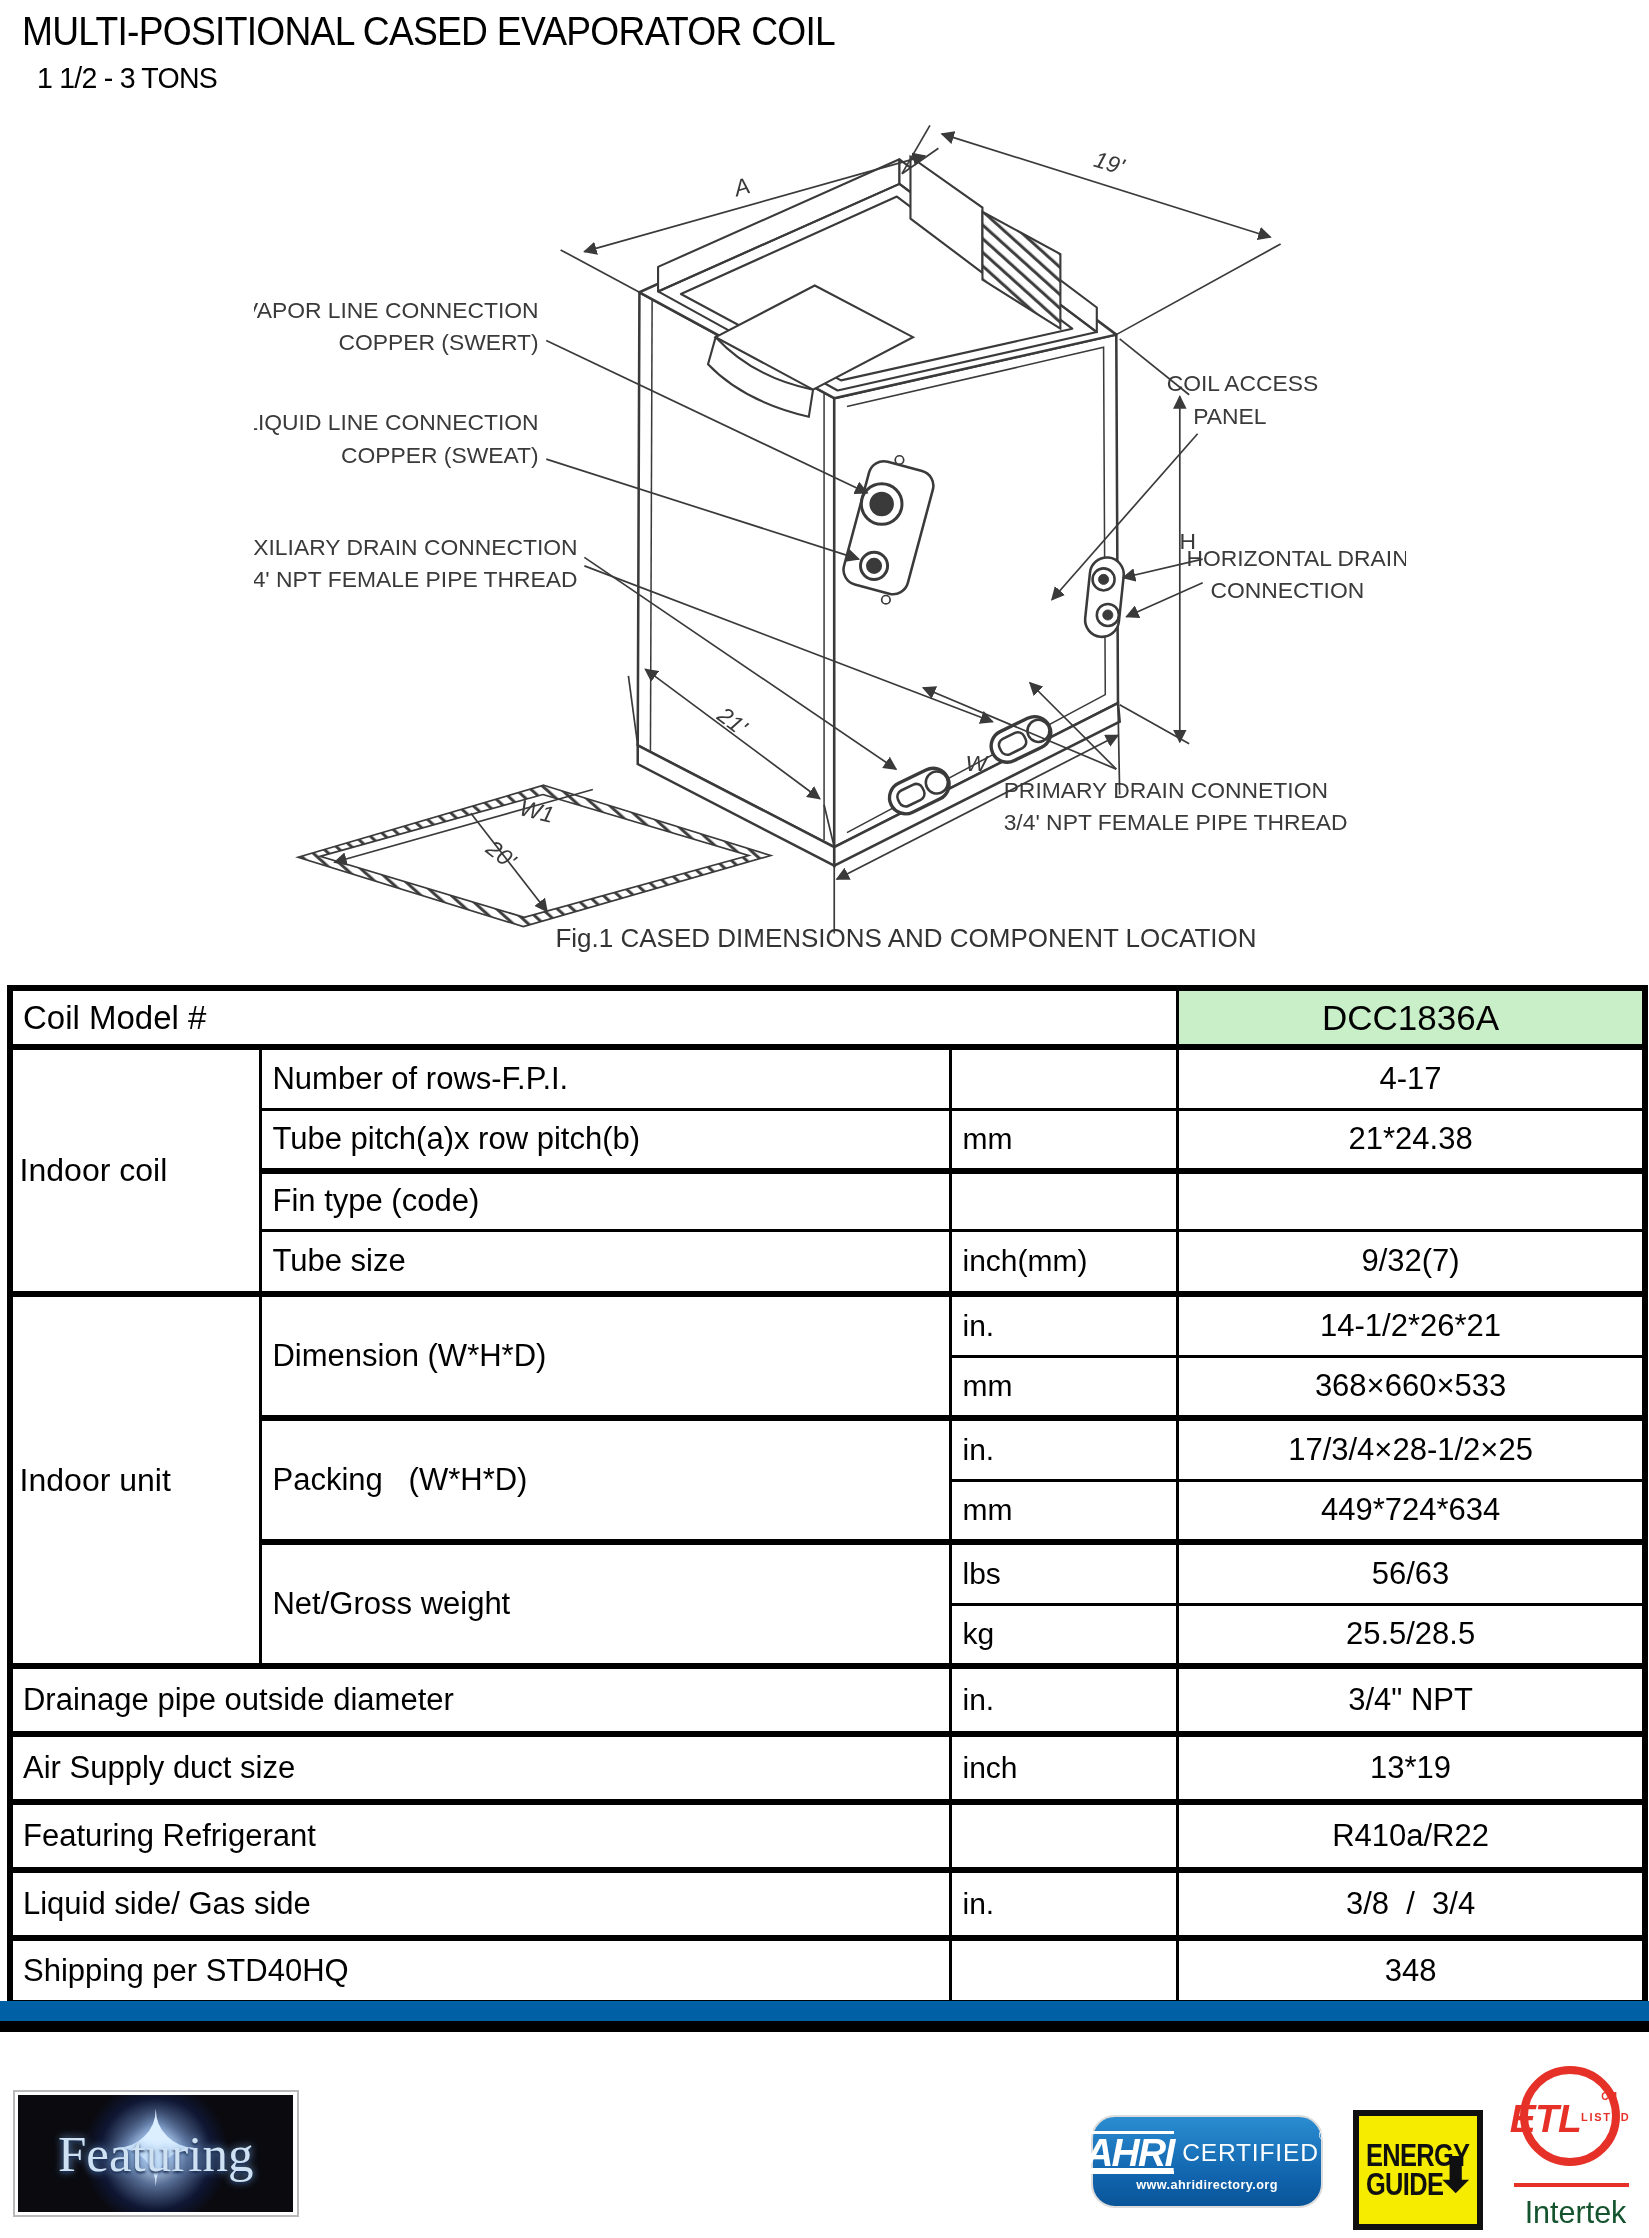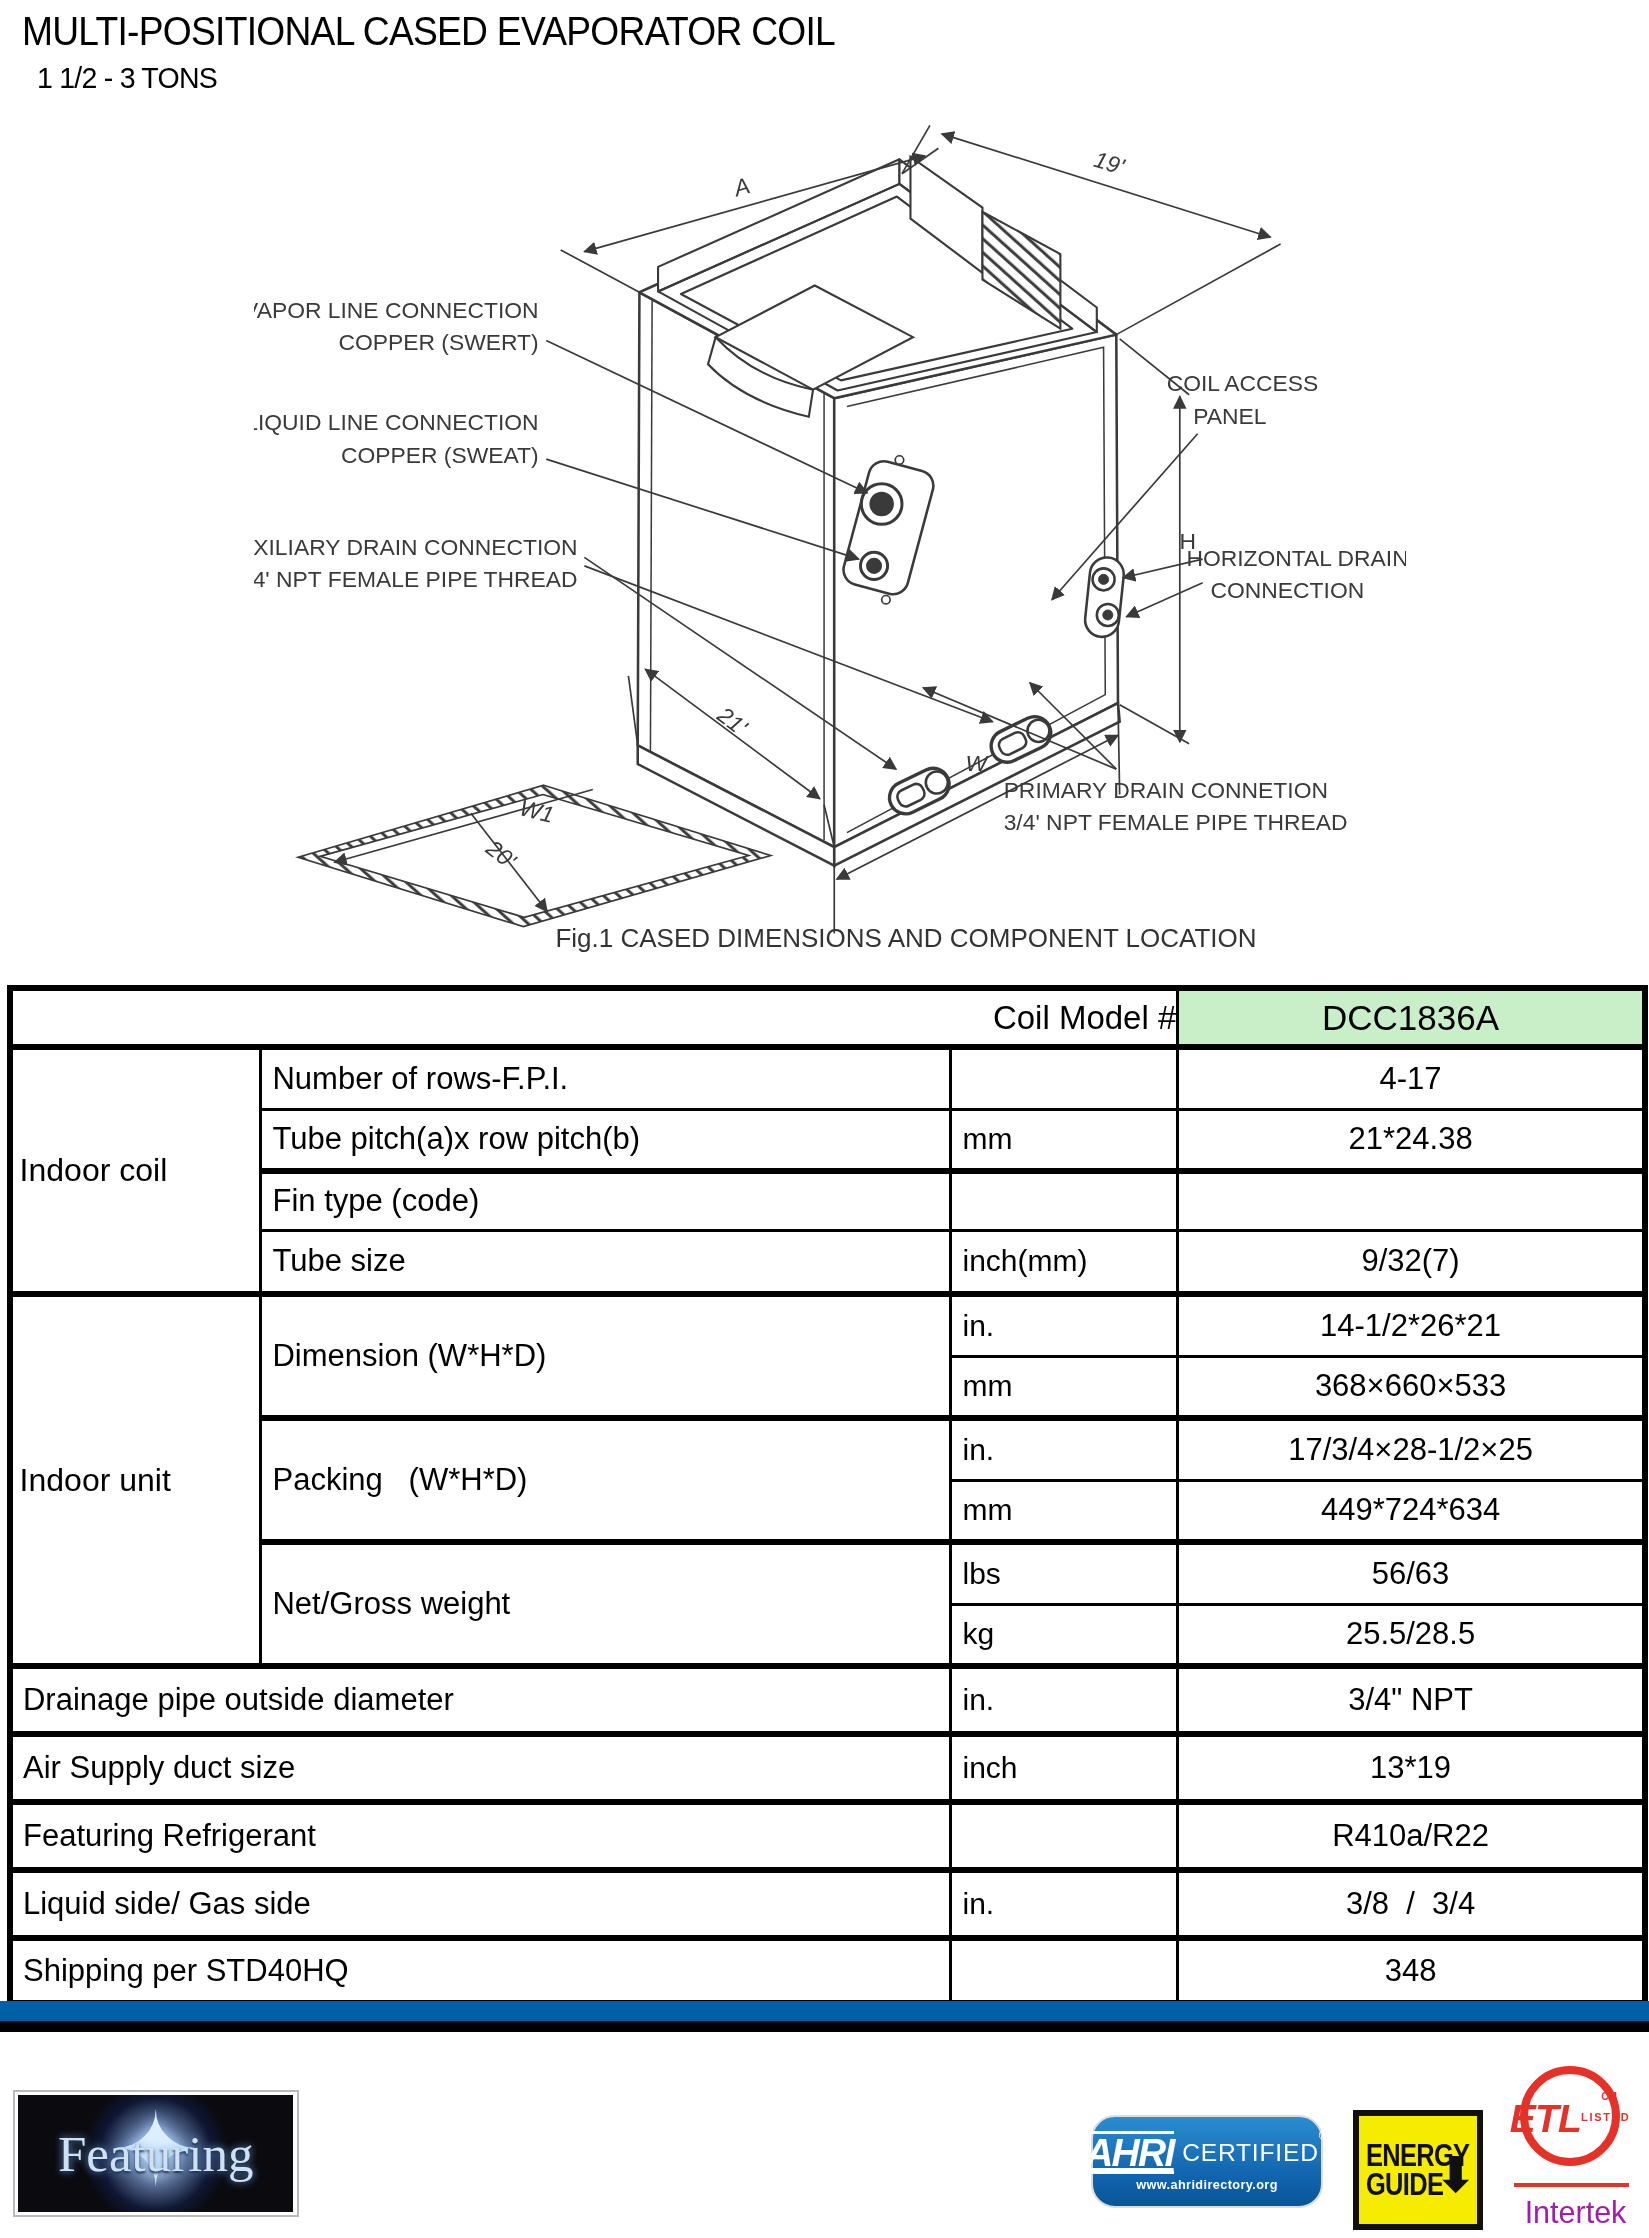--- a/index.html
+++ b/index.html
@@ -17,21 +17,21 @@
   .dim-t{font-size:27px;font-style:italic;fill:#444;}
   .caption{position:absolute;left:525px;top:923px;width:762px;text-align:center;
            font-size:26px;color:#333;letter-spacing:0;white-space:pre;}
   
   .spec{position:absolute;left:6.8px;top:985px;border-collapse:collapse;table-layout:fixed;
         width:1636px;border:6.8px solid #000;}
   .spec td{border:3.4px solid #000;font-size:31px;padding:0 0 0 10.2px;white-space:pre;overflow:hidden;}
   .spec td.grp{font-size:32px;padding-left:6.8px;}
   .spec td.unit{font-size:30px;}
   .spec td.val{text-align:center;padding:0;}
-  .spec td.model-l{font-size:33px;text-align:right;}
+  .spec td.model-l{font-size:33px;}
   .spec td.model-v{padding:0;font-size:35px;}
   .spec tr.hk td{border-top-width:6.8px;}
   
   .band-blue{position:absolute;left:0;top:2001px;width:100%;height:20.3px;}
   .band-black{position:absolute;left:0;top:2021px;width:100%;height:11px;background:#000;}
   
   .da-outer{position:absolute;left:12.7px;top:2090px;width:286px;height:127px;background:#fff;
             border:2.5px solid #b9b9b9;box-sizing:border-box;padding:3.4px;}
   .da-inner{position:relative;width:100%;height:100%;background:#0a0a0f;overflow:hidden;
             display:flex;align-items:center;justify-content:center;}
@@ -320,16 +320,16 @@
     <div class="eg-line">GUIDE</div>
     <div class="eg-arrow">⬇</div>
   </div>
 
   <div class="etl-circle" id="etl-circle" style="border: 8.5px solid rgb(230, 49, 40);">
     <div class="etl-mark" id="etl-mark" style="color: rgb(230, 49, 40);">ETL</div>
     <div class="etl-listed" id="etl-listed" style="color: rgb(230, 49, 40);">LISTED</div>
     <div class="etl-cm" id="etl-cm" style="color: rgb(230, 49, 40);">CM</div>
   </div>
   <div class="etl-line" id="etl-line" style="background: rgb(230, 49, 40);"></div>
-  <div class="etl-intertek" id="etl-intertek" style="color: #a21caf;">Intertek</div>
+  <div class="etl-intertek" id="etl-intertek" style="color: #14532d;">Intertek</div>
 
 </div>
 
 
 </body></html>

